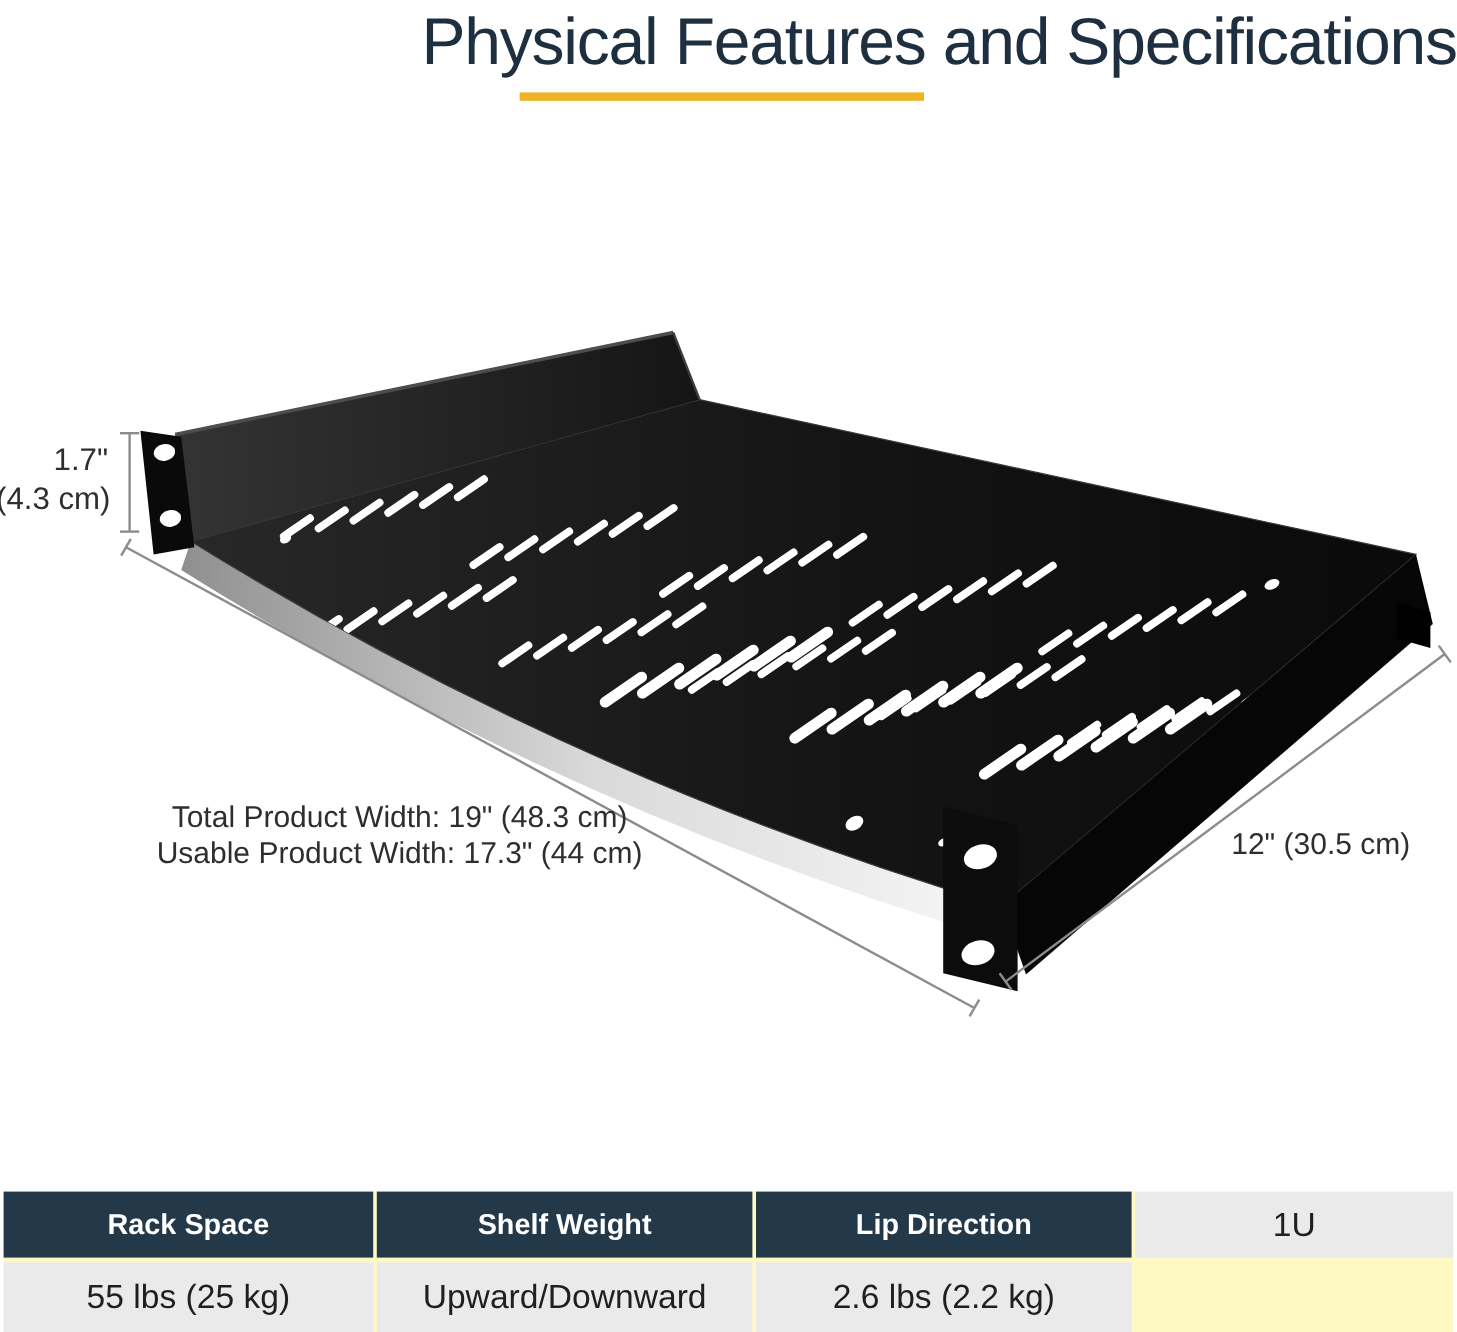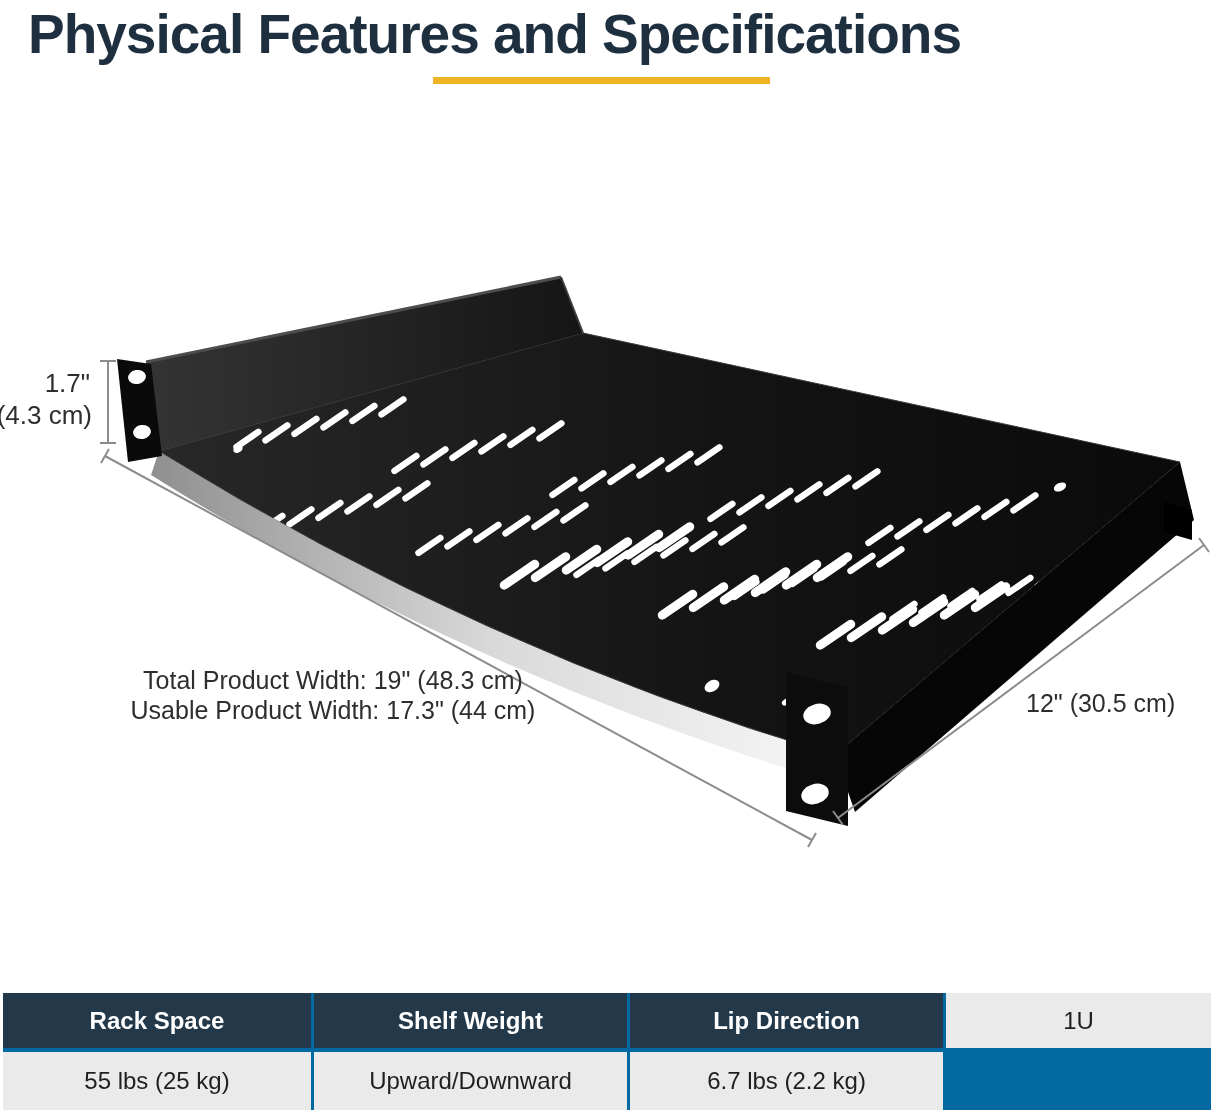--- a/index.html
+++ b/index.html
@@ -1,30 +1,30 @@
 <!DOCTYPE html>
 <html style="--accent: #F0B323; --hdr-bg: #233849; --row-bg: #EAEAEA; --dim: #8C8C8C;"><head>
 <meta charset="utf-8">
 <style>
   html,body{margin:0;padding:0;background:#fff;}
   .page{position:relative;width:1214px;height:1110px;background:#ffffff;overflow:hidden;
         font-family:"Liberation Sans",sans-serif;}
-  .page-title{position:absolute;top:2px;left:0;right:0;text-align:left;
-        font-size:55px;font-weight:700;letter-spacing:-1px;color:#1E2F40;padding-left:28px;}
+  .page-title{position:absolute;top:2px;left:0;right:0;text-align:right;
+        font-size:55px;font-weight:400;letter-spacing:-1px;color:#1E2F40;}
   .title-underline{position:absolute;left:433px;top:77px;width:337px;height:7px;
         background:var(--accent,#F0B323);}
   .diagram-svg{position:absolute;left:0;top:0;}
   .dim-label{font-family:"Liberation Sans",sans-serif;fill:#2E2E2E;}
   .spec-table{position:absolute;left:3px;right:3px;top:993px;bottom:0;
         display:grid;grid-template-columns:308px 313px 313px auto;
-        grid-template-rows:55px auto;column-gap:3px;row-gap:4px;background:#0369a1;}
+        grid-template-rows:55px auto;column-gap:3px;row-gap:4px;background:#fef9c3;}
   .spec-table .hcell{background:var(--hdr-bg,#233849);color:#ffffff;font-weight:700;
         font-size:24px;display:flex;align-items:center;justify-content:center;}
   .spec-table .dcell{background:var(--row-bg,#EAEAEA);color:#1F1F1F;
-        font-size:24px;display:flex;align-items:center;justify-content:center;}
+        font-size:28px;display:flex;align-items:center;justify-content:center;}
 </style>
 </head>
 <body>
 
 <div class="page">
 
   <div class="page-title" style="color: rgb(30, 47, 64);">Physical Features and Specifications</div>
   <div class="title-underline"></div>
 
   <svg class="diagram-svg" width="1214" height="1110" viewBox="0 0 1214 1110">
@@ -185,16 +185,16 @@
     <text class="dim-label" x="1026" y="712" font-size="25" text-anchor="start">12" (30.5 cm)</text>
   </svg>
 
   <div class="spec-table">
     <div class="hcell">Rack Space</div>
     <div class="hcell">Shelf Weight</div>
     <div class="hcell">Lip Direction</div>
     <div class="dcell">1U</div>
     <div class="dcell">55 lbs (25 kg)</div>
     <div class="dcell">Upward/Downward</div>
-    <div class="dcell">6.7 lbs (2.2 kg)</div>
+    <div class="dcell">2.6 lbs (2.2 kg)</div>
   </div>
 
 </div>
 
 </body></html>

